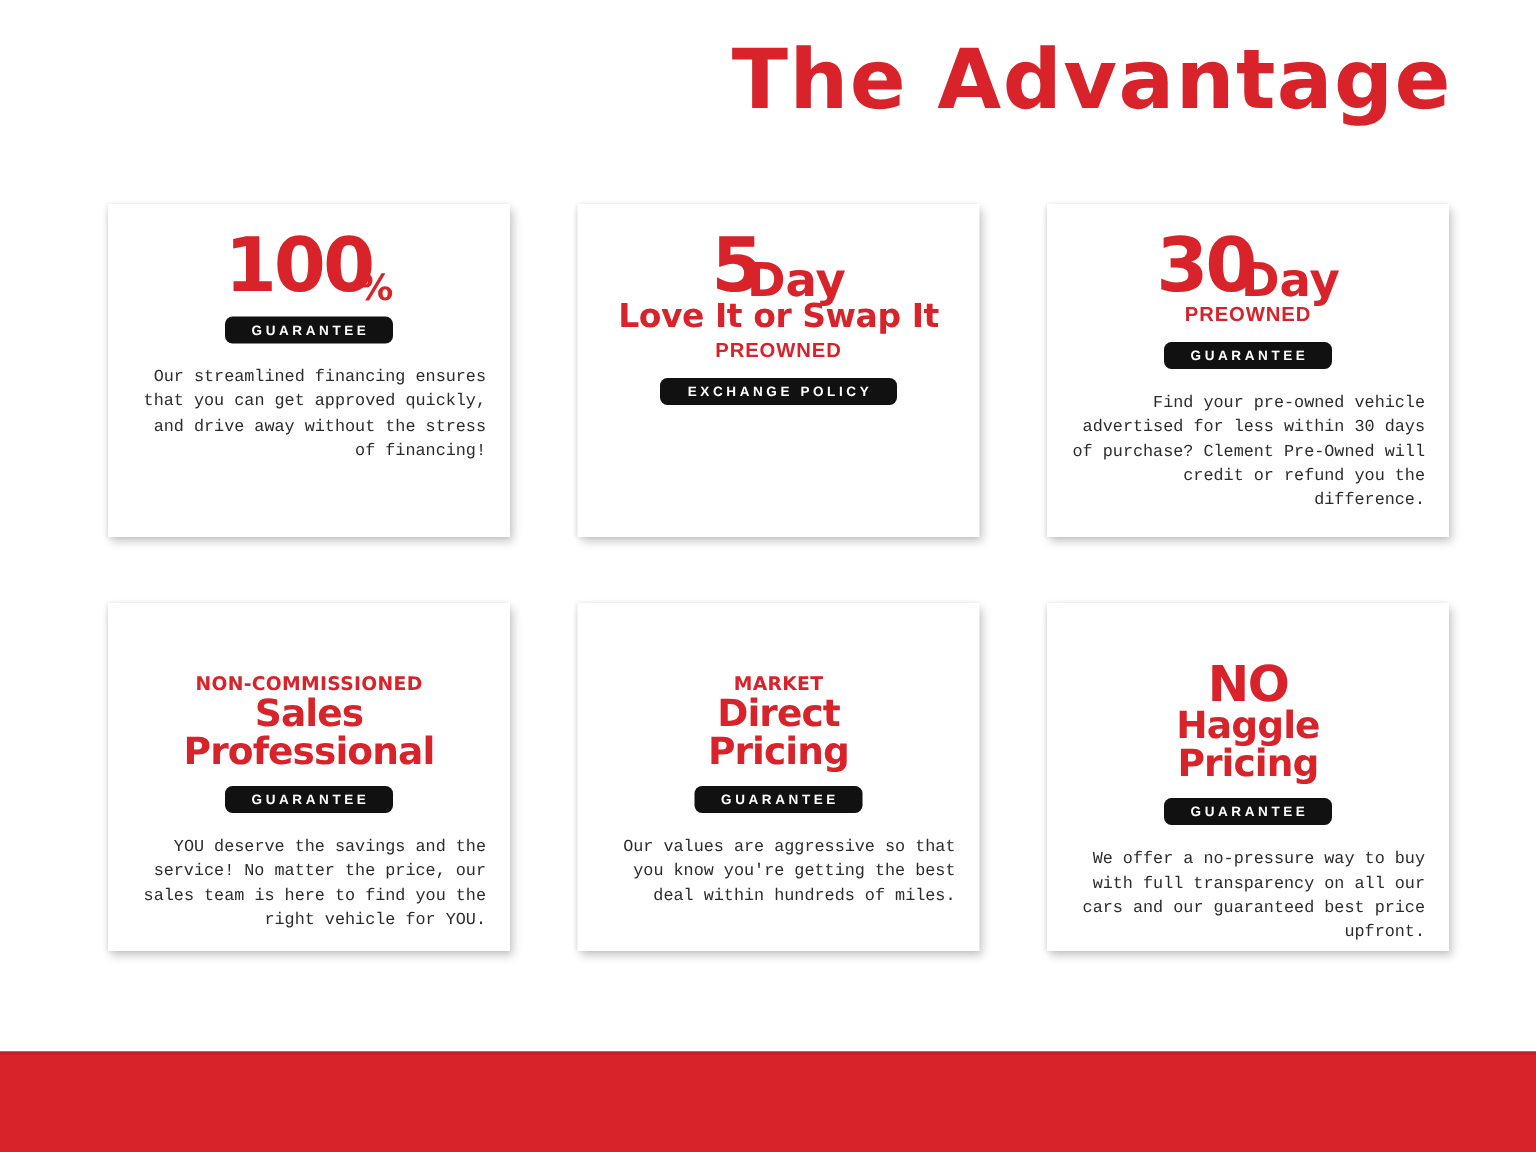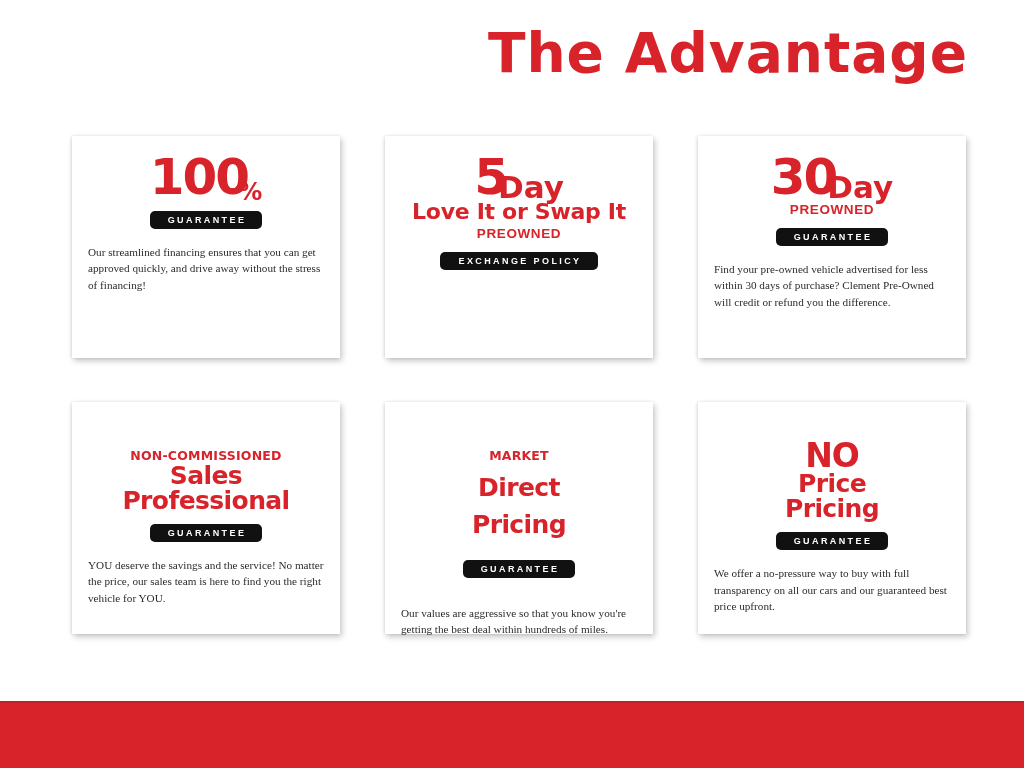--- a/index.html
+++ b/index.html
@@ -163,22 +163,22 @@
     line-height: 1;
     white-space: nowrap;
   }
 
   
   .body-copy {
     margin-top: 15px;
     font-size: 11.2px;
     line-height: 1.46;
     color: #2b2b2b;
-    text-align: left;
-    font-family: Liberation Serif, serif;
+    text-align: right;
+    font-family: Liberation Mono, monospace;
     max-width: 240px;
   }
 
   
   .footer-bar {
     position: absolute;
     left: 0;
     top: 701px;
     width: 1024px;
     height: 67px;
@@ -238,33 +238,33 @@
       <div class="card-inner" style="margin-top:28px;">
         <div class="eyebrow">NON-COMMISSIONED</div>
         <div class="stack-title">Sales</div>
         <div class="stack-title">Professional</div>
         <div class="badge">GUARANTEE</div>
         <div class="body-copy">YOU deserve the savings and the service! No matter the price, our sales team is here to find you the right vehicle for YOU.</div>
       </div>
     </div>
 
     <div class="card row2">
-      <div class="card-inner" style="margin-top:28px;gap:12px;">
+      <div class="card-inner" style="margin-top:28px;">
         <div class="eyebrow">MARKET</div>
         <div class="stack-title">Direct</div>
         <div class="stack-title">Pricing</div>
         <div class="badge">GUARANTEE</div>
         <div class="body-copy">Our values are aggressive so that you know you're getting the best deal within hundreds of miles.</div>
       </div>
     </div>
 
     <div class="card row2">
       <div class="card-inner" style="margin-top:20px;">
         <div class="stack-title xl">NO</div>
-        <div class="stack-title">Price</div>
+        <div class="stack-title">Haggle</div>
         <div class="stack-title">Pricing</div>
         <div class="badge">GUARANTEE</div>
         <div class="body-copy">We offer a no-pressure way to buy with full transparency on all our cars and our guaranteed best price upfront.</div>
       </div>
     </div>
 
   </div>
 
   <div class="footer-bar"></div>
 

